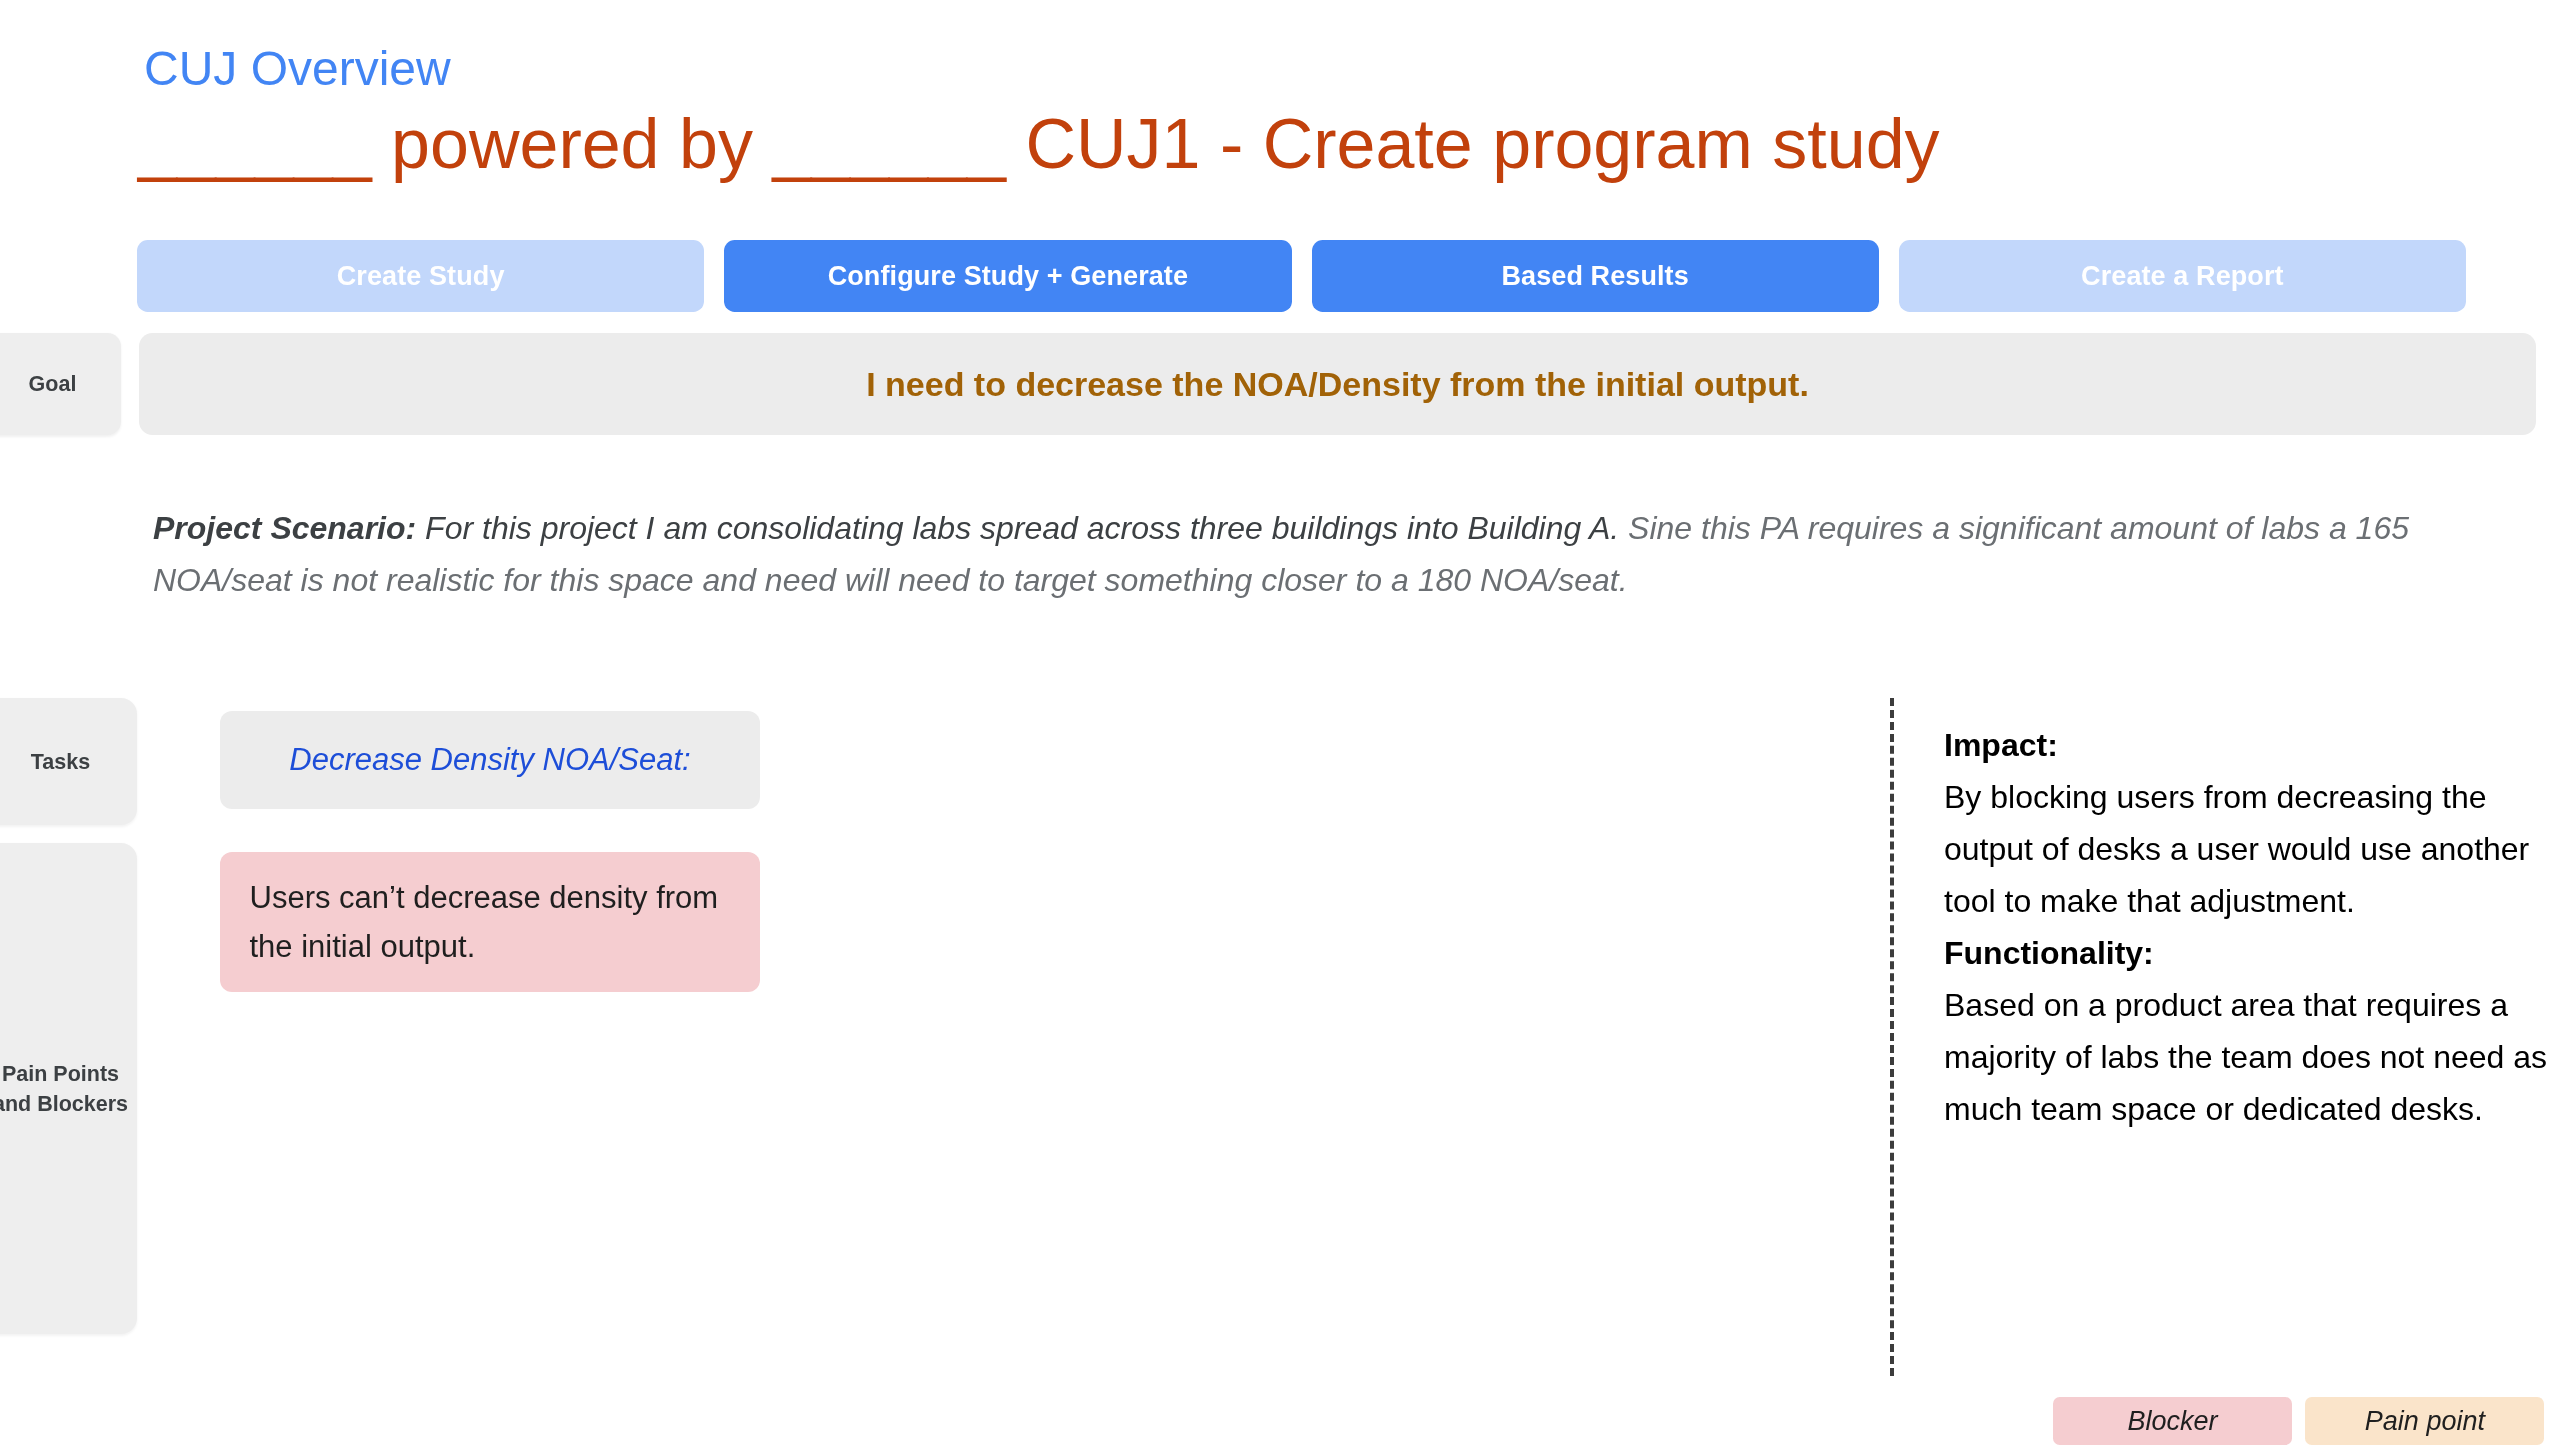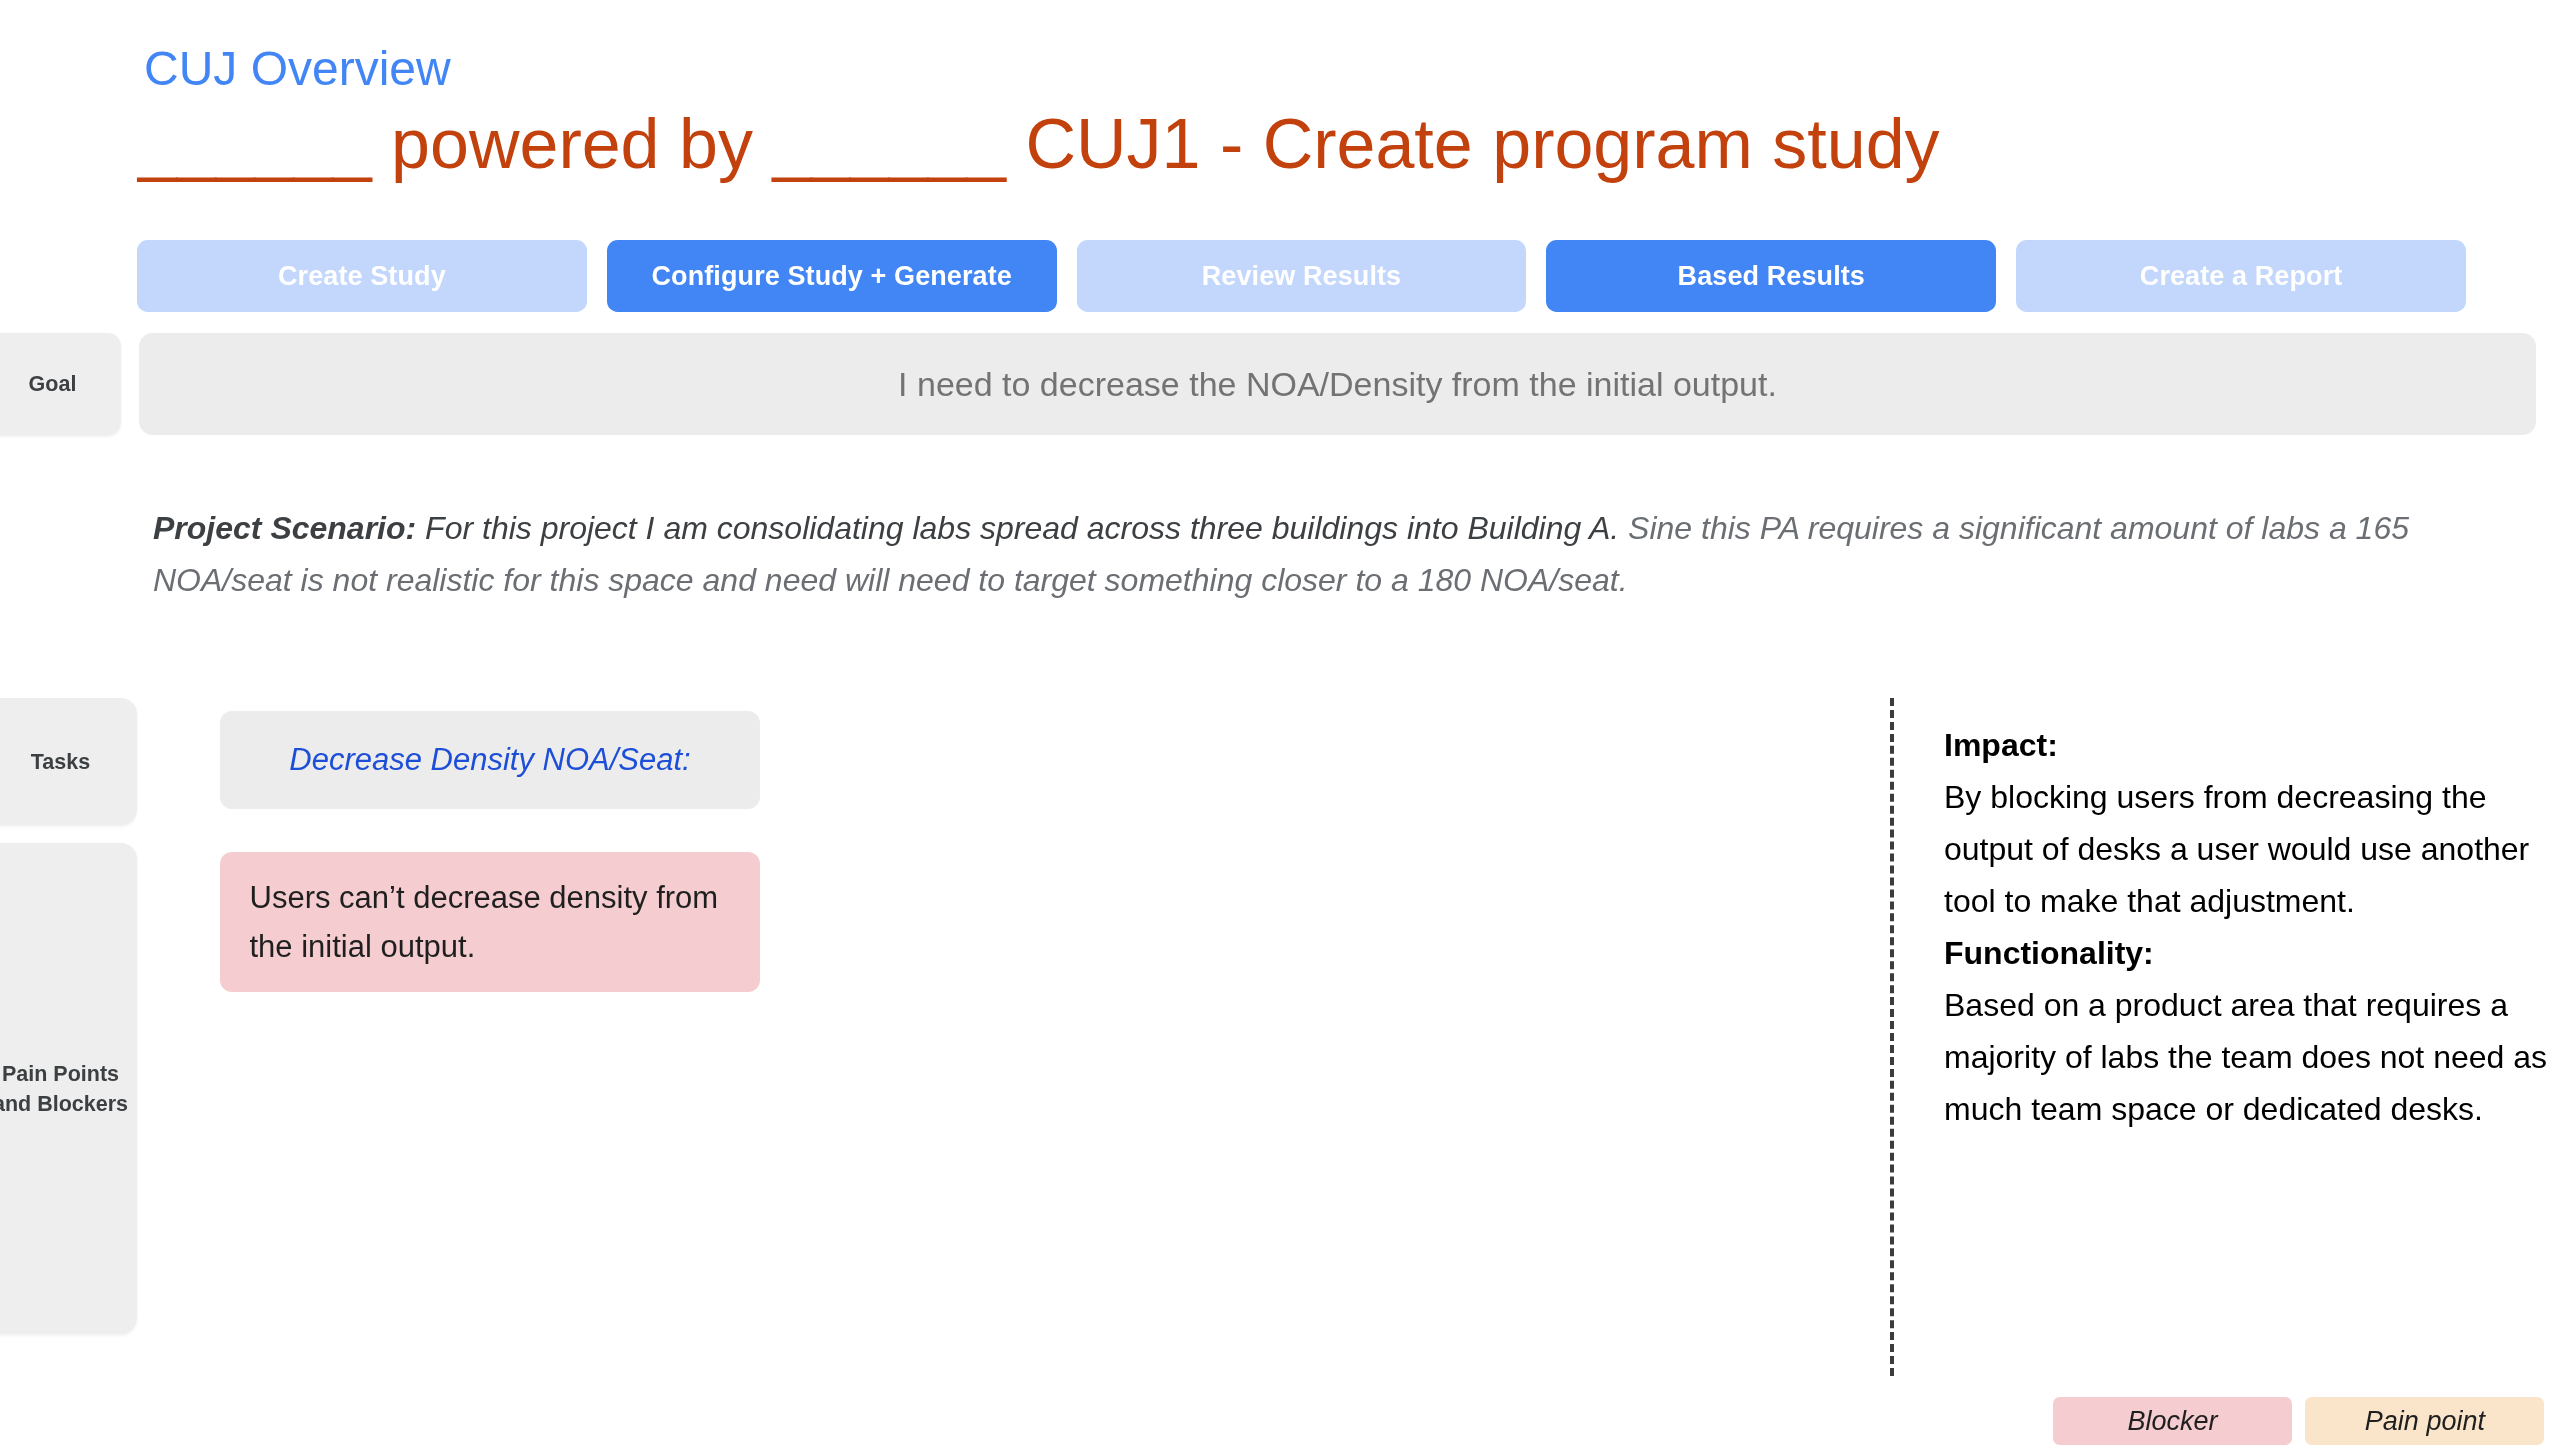--- a/index.html
+++ b/index.html
@@ -99,22 +99,23 @@
     width: 2397px;
     height: 102px;
     background: #ececec;
     border-radius: 13.4px;
     display: flex;
     align-items: center;
     justify-content: center;
   }
   #goal-text {
     font-size: 34px;
-    color: #737373;
-    white-space: nowrap;
+    color: #a16207;
+    white-space: nowrap;
+    font-weight: bold;
   }
 
   
   #scenario {
     position: absolute;
     left: 153px;
     top: 470px;
     width: 2301px;
     font-size: 32px;
     line-height: 52px;
@@ -223,21 +224,20 @@
 </style>
 </head>
 <body>
 
 <div id="breadcrumb">CUJ Overview</div>
 <div id="page-title">______ powered by ______ CUJ1 - Create program study</div>
 
 <div id="steps">
   <button class="step-btn inactive">Create Study</button>
   <button class="step-btn active">Configure Study + Generate</button>
-  <button class="step-btn inactive">Review Results</button>
   <button class="step-btn active">Based Results</button>
   <button class="step-btn inactive">Create a Report</button>
 </div>
 
 <div id="goal-row">
   <div id="goal-label">Goal</div>
   <div id="goal-bar">
     <span id="goal-text">I need to decrease the NOA/Density from the initial output.</span>
   </div>
 </div>

